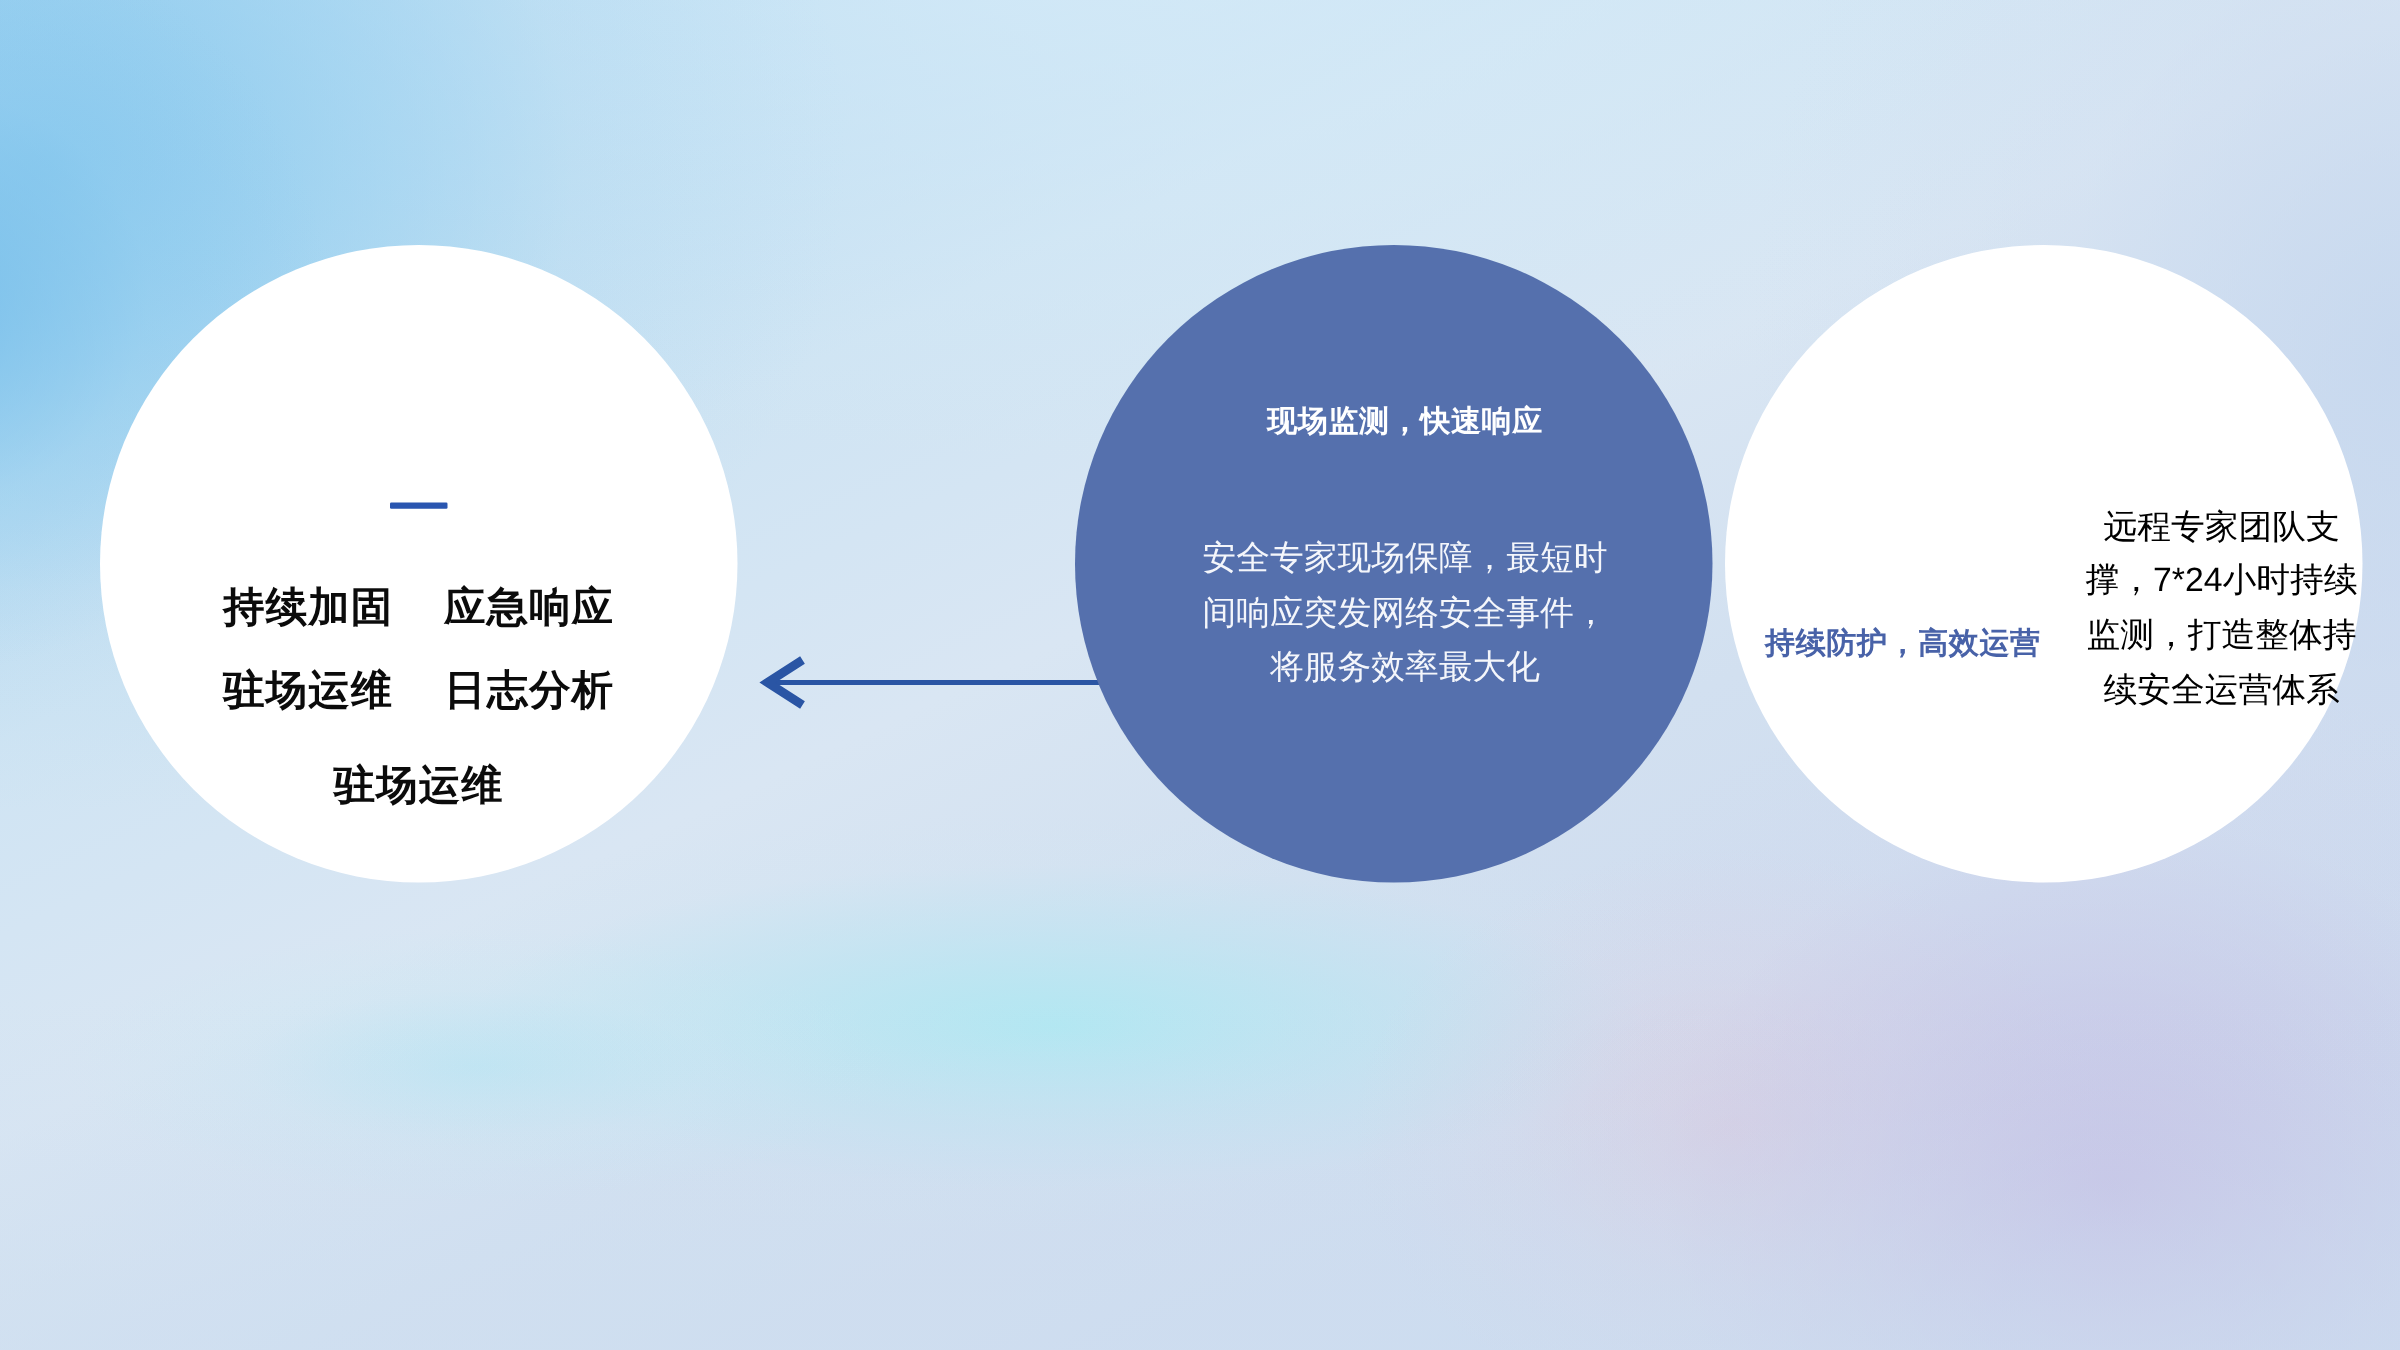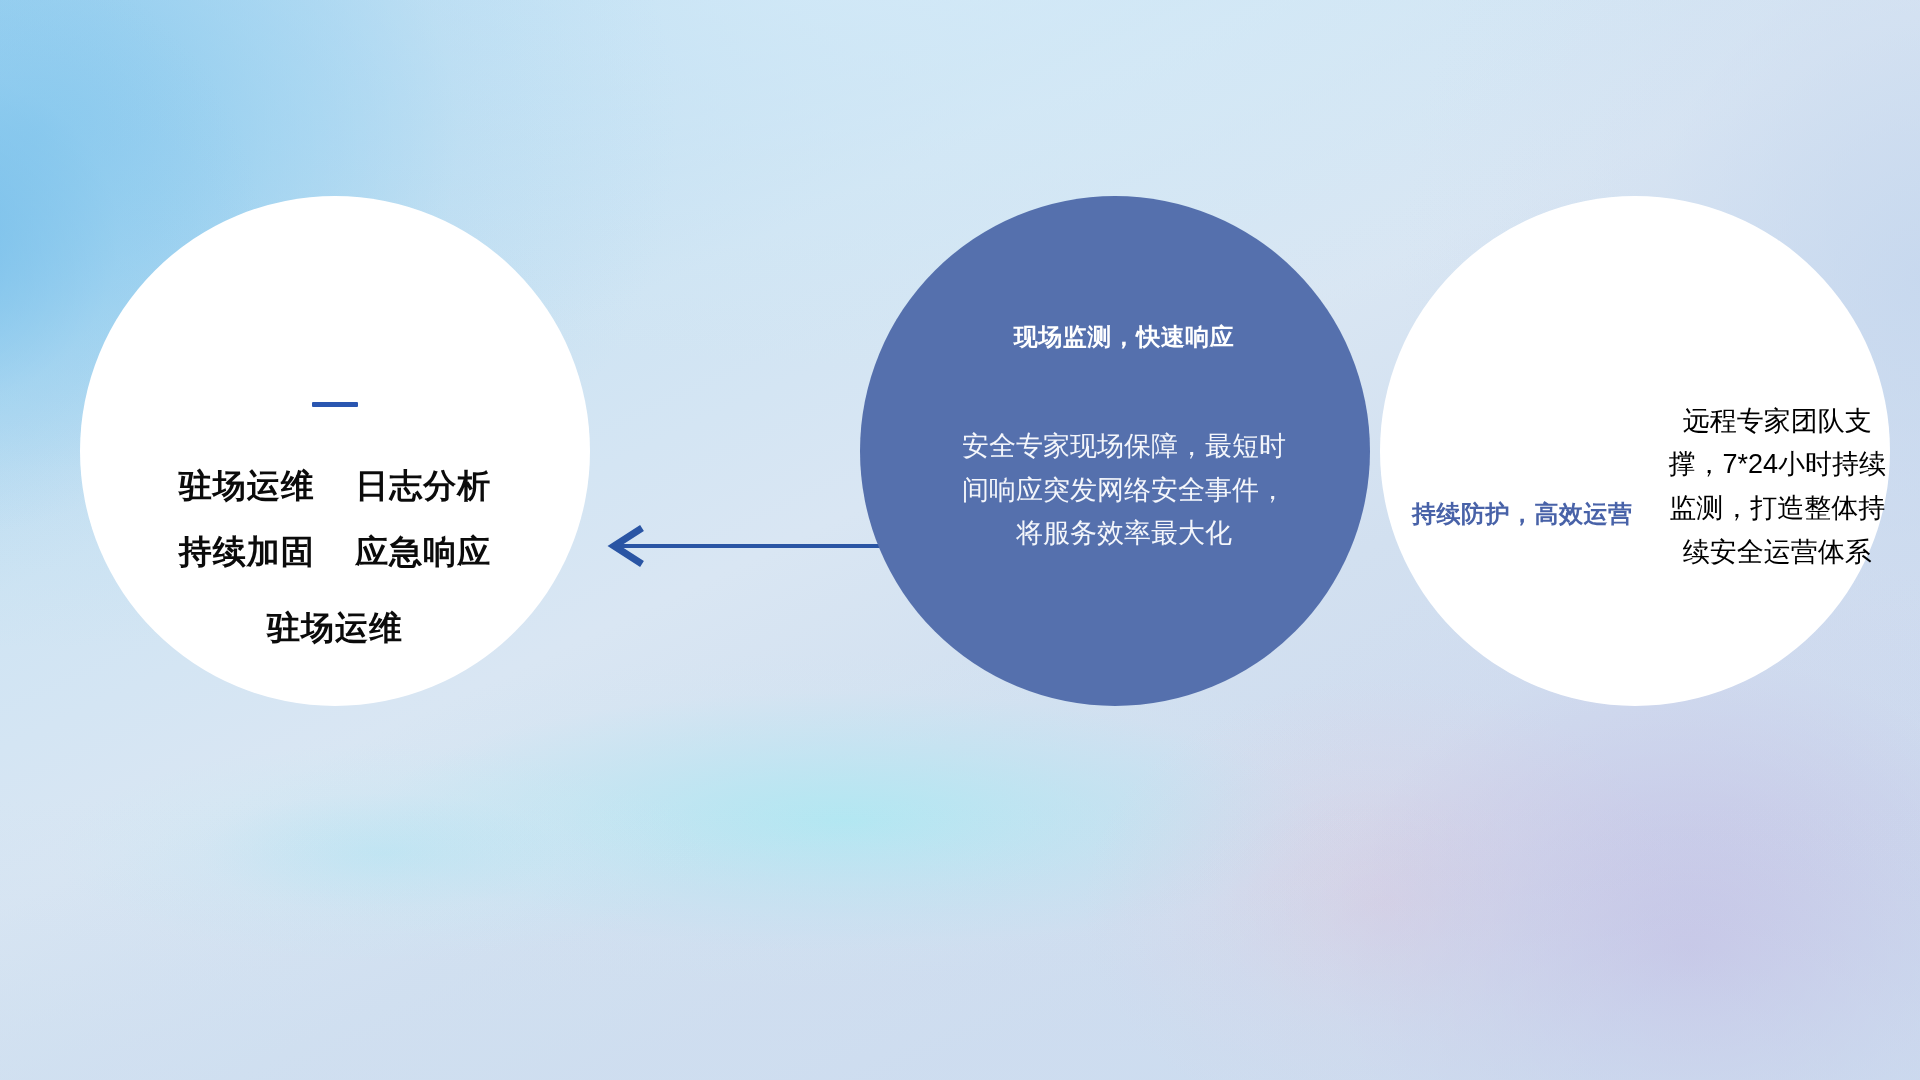--- a/index.html
+++ b/index.html
@@ -244,22 +244,22 @@
 
   <svg id="flow-arrow" viewBox="0 0 290 56" xmlns="http://www.w3.org/2000/svg">
     <line x1="290" y1="28" x2="22" y2="28" stroke="#2a55a4" stroke-width="4"></line>
     <polyline points="46,10 18,28 46,46" fill="none" stroke="#2a55a4" stroke-width="7" stroke-linecap="butt" stroke-linejoin="miter"></polyline>
   </svg>
 
   <div id="circle-left" class="circle circle-white"></div>
   <div id="left-content">
     <div class="accent-rule"></div>
     <div class="left-lines">
+      <div class="left-line">持续加固    应急响应</div>
       <div class="left-line">驻场运维    日志分析</div>
-      <div class="left-line">持续加固    应急响应</div>
       <div class="left-line last">驻场运维</div>
     </div>
   </div>
 
   <div id="circle-mid" class="circle"></div>
   <div id="mid-content">
     <div class="card-title mid">现场监测，快速响应</div>
     <div class="card-body mid">安全专家现场保障，最短时间响应突发网络安全事件，将服务效率最大化</div>
   </div>
 

